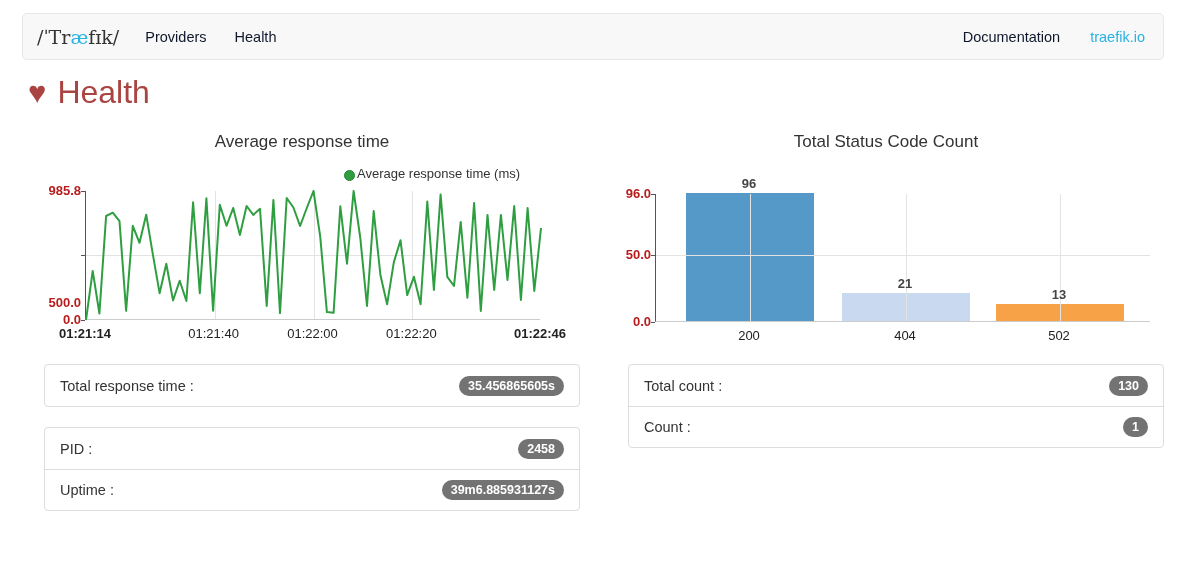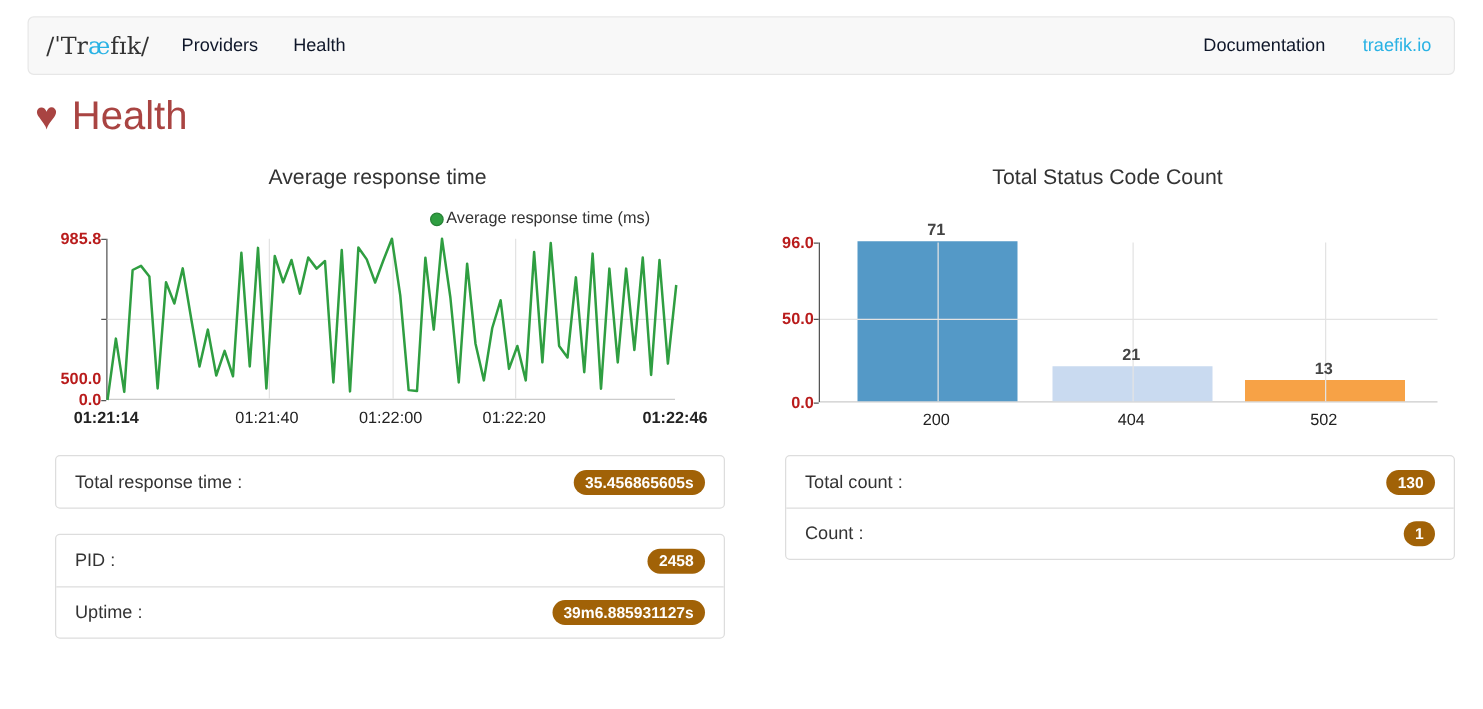--- a/index.html
+++ b/index.html
@@ -68,21 +68,21 @@
   }
   
   .panel { border:1px solid #ddd; border-radius:4px; background:#fff;margin-left:20px; }
   .panel + .panel { margin-top:20px; }
   .panel-row {
     display:flex; justify-content:space-between; align-items:center;
     padding:10px 15px; font-size:14.5px; color:#333; min-height:41px;
   }
   .panel-row + .panel-row { border-top:1px solid #ddd; }
   .badge {
-    background:#a16207; color:#fff; font-weight:bold; font-size:12.5px;
+    background:#737373; color:#fff; font-weight:bold; font-size:12.5px;
     padding:3px 9px; border-radius:10px; min-width:24px; text-align:center;
   }
 </style>
 </head>
 <body>
 
 <nav class="navbar">
   <a class="brand"><span>/ˈTr</span><span class="accent">æ</span><span>fɪk/</span></a>
   <div class="nav-left">
     <a class="nav-link">Providers</a>
@@ -141,21 +141,21 @@
           <div class="gridline-v" style="left: 250px;"></div>
           <div class="gridline-v" style="left: 404px;"></div>
         </div>
         <div class="axis-tick" style="left: 43px; top: 164px;"></div>
         <div class="ytick" style="left: -12px; top: 156px;">0.0</div>
         <div class="axis-tick" style="left: 43px; top: 97.3px;"></div>
         <div class="ytick" style="left: -12px; top: 89.3px;">50.0</div>
         <div class="axis-tick" style="left: 43px; top: 36px;"></div>
         <div class="ytick" style="left: -12px; top: 28px;">96.0</div>
         <div class="xtick" style="left: 141px; top: 170px;">200</div>
-        <div class="bar-value" style="left: 141px; top: 18px;">71</div>
+        <div class="bar-value" style="left: 141px; top: 18px;">96</div>
         <div class="xtick" style="left: 297px; top: 170px;">404</div>
         <div class="bar-value" style="left: 297px; top: 118px;">21</div>
         <div class="xtick" style="left: 451px; top: 170px;">502</div>
         <div class="bar-value" style="left: 451px; top: 128.7px;">13</div>
       </div>
   </div>
 </div>
 
 <div class="panels-row">
   <div class="col">

